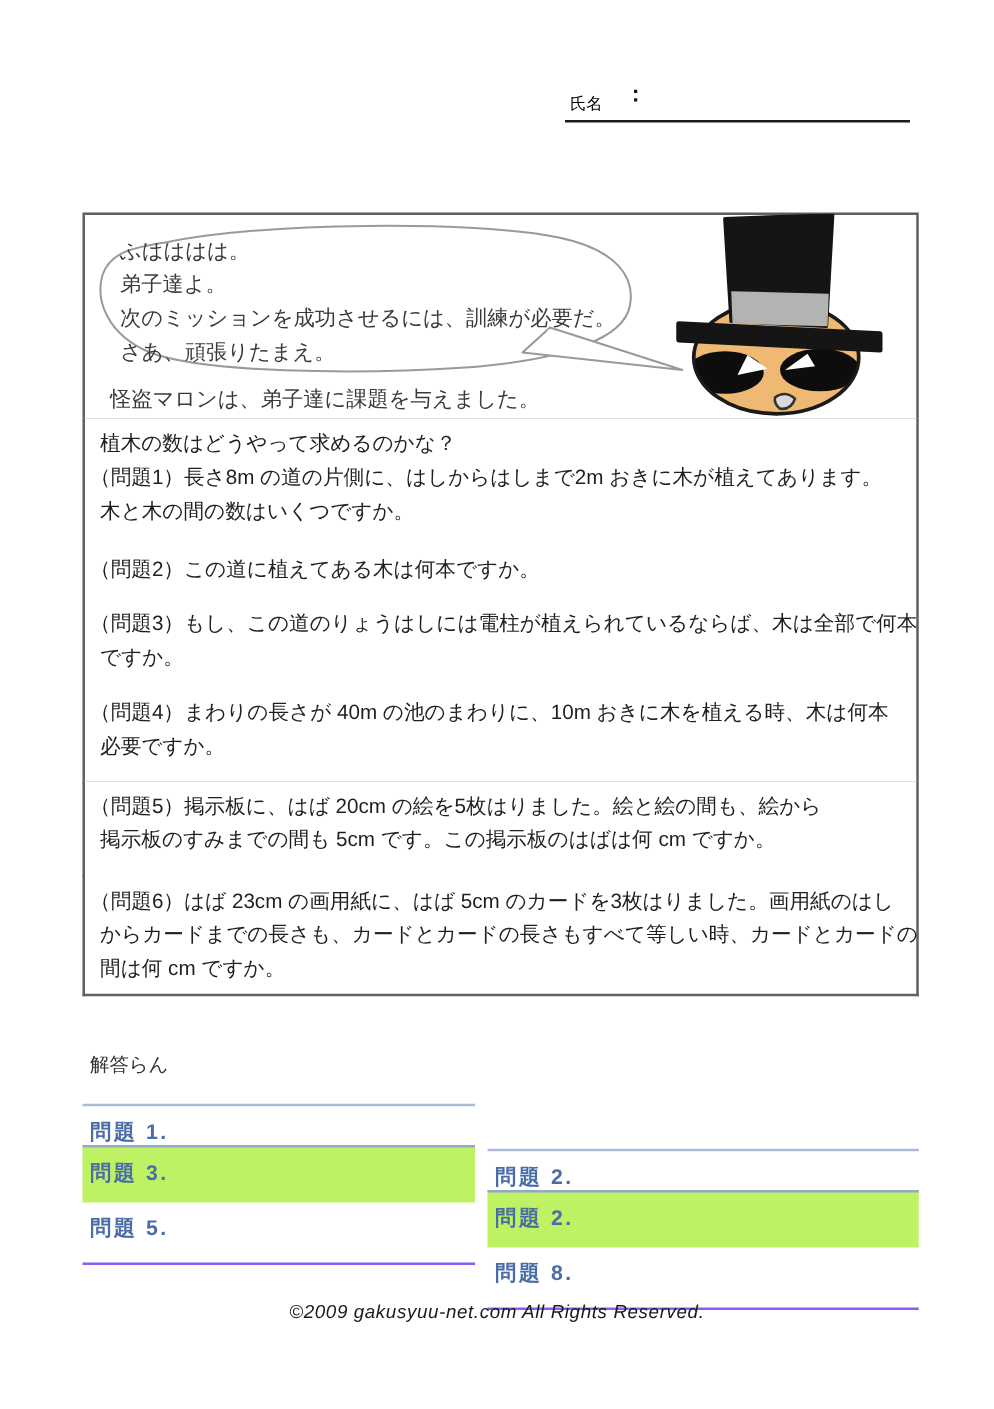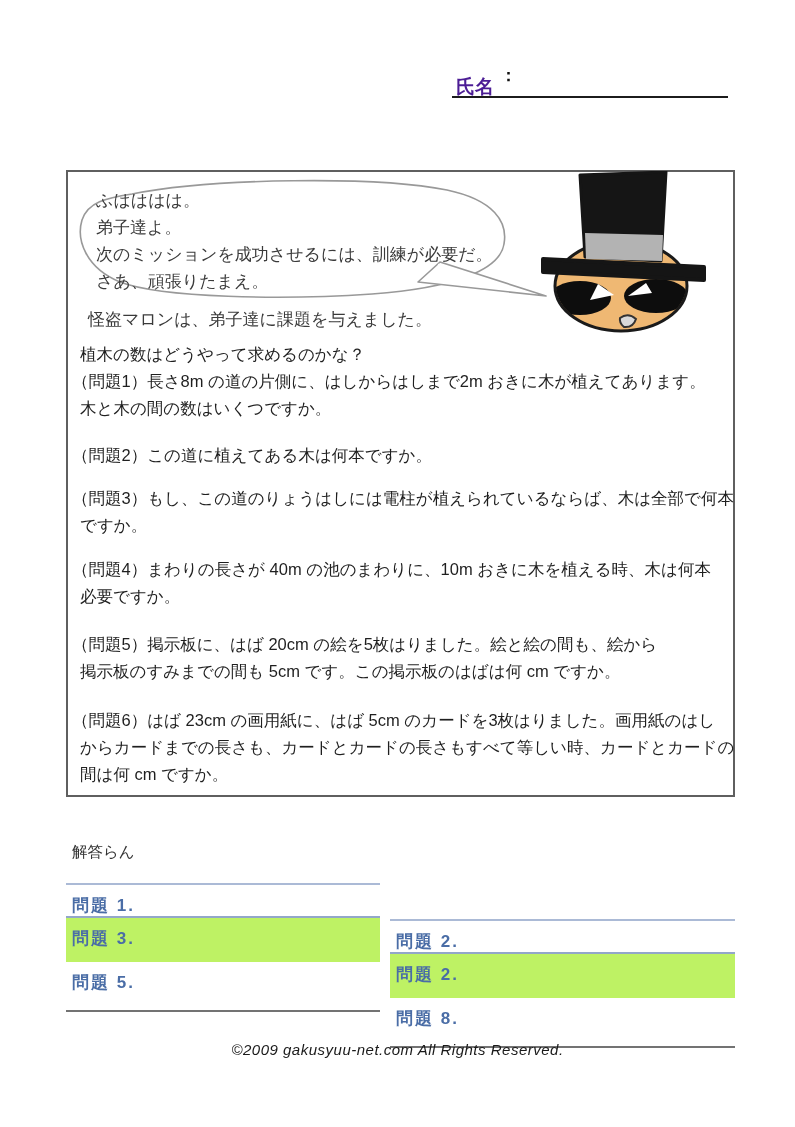--- a/index.html
+++ b/index.html
@@ -3,21 +3,21 @@
 <meta charset="utf-8">
 <style>
   html,body{margin:0;padding:0;background:#ffffff;}
   .page{
     position:relative;width:795px;height:1127px;background:#ffffff;overflow:hidden;
     font-family:"Liberation Sans","DejaVu Sans",sans-serif;color:#222;
   }
   .abs{position:absolute;white-space:nowrap;}
   
   .title{left:188px;top:52px;font-size:38px;font-weight:bold;color:#5b81b4;letter-spacing:1px;}
-  .name-label{left:456px;top:74px;font-size:19px;font-weight:bold;color:#4c1d95;}
+  .name-label{left:456px;top:74px;font-size:13px;font-weight:normal;color:#000000;}
   .name-colon{left:500px;top:64px;font-size:17px;font-weight:bold;color:#111;}
   .name-line{left:452px;top:96px;width:276px;height:2px;background:#1c1c1c;}
   
   .box{position:absolute;left:66px;width:669px;box-sizing:border-box;border:2px solid #5f5f5f;background:#fff;}
   .box-char{top:170px;height:167px;}
   .box-p14{top:335px;height:292px;border-top:none;}
   .box-p5{top:625px;height:77px;border-top:none;}
   .box-p6{top:700px;height:97px;border-top:none;}
   
   .bubble-svg{left:72px;top:176px;}
@@ -25,21 +25,21 @@
   .caption{left:88px;top:308px;font-size:17px;color:#3a3a3a;}
   .char-svg{left:540px;top:171px;}
   
   .ptext{font-size:16.5px;color:#1f1f1f;}
   
   .ans-header{left:72px;top:842px;font-size:15.5px;color:#333;}
   .ans-cell{position:absolute;box-sizing:border-box;}
   .ans-cell .lbl{display:block;padding:9px 0 0 6px;font-size:17px;font-weight:bold;color:#4a6da6;letter-spacing:2px;white-space:nowrap;}
   .r1{top:883px;height:64px;border-top:2px solid #abbad6;}
   .r2{top:916px;height:46px;background:#bef264;border-top:2px solid #93a7c9;}
-  .r3{top:962px;height:50px;border-bottom:2px solid #737373;}
+  .r3{top:962px;height:50px;border-bottom:2px solid #8b5cf6;}
   .c1{left:66px;width:314px;}
   .c2{left:390px;width:345px;margin-top:36px;}
   
   .footer{left:0;right:0;top:1041px;text-align:center;font-size:15px;color:#1a1a1a;letter-spacing:0.5px;font-style:italic;}
 </style>
 </head>
 <body>
 
 <div class="page">
 

